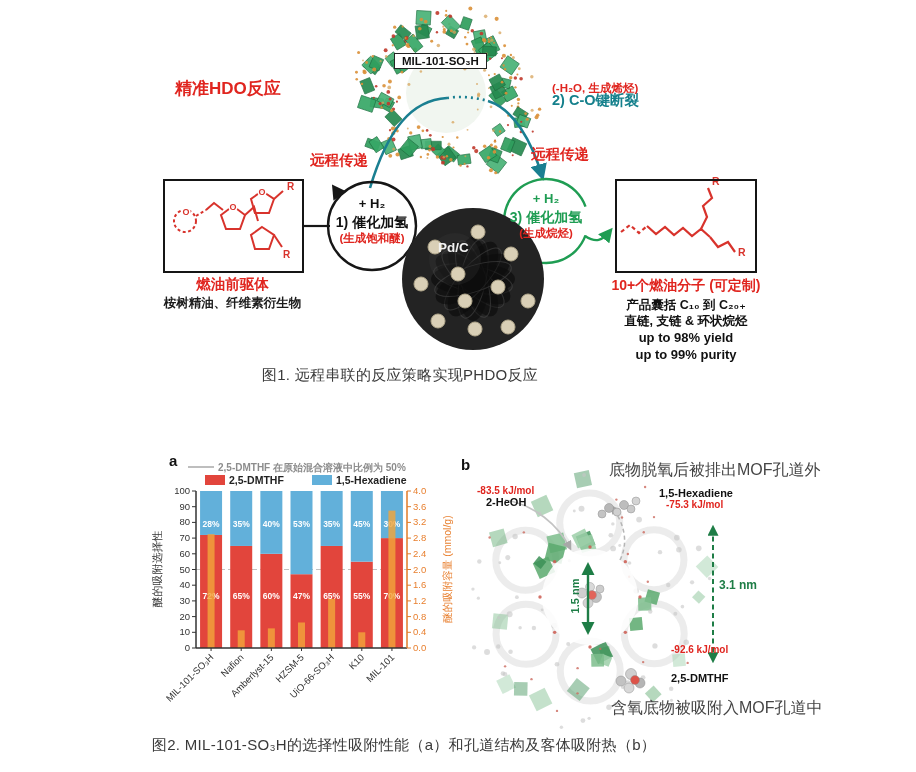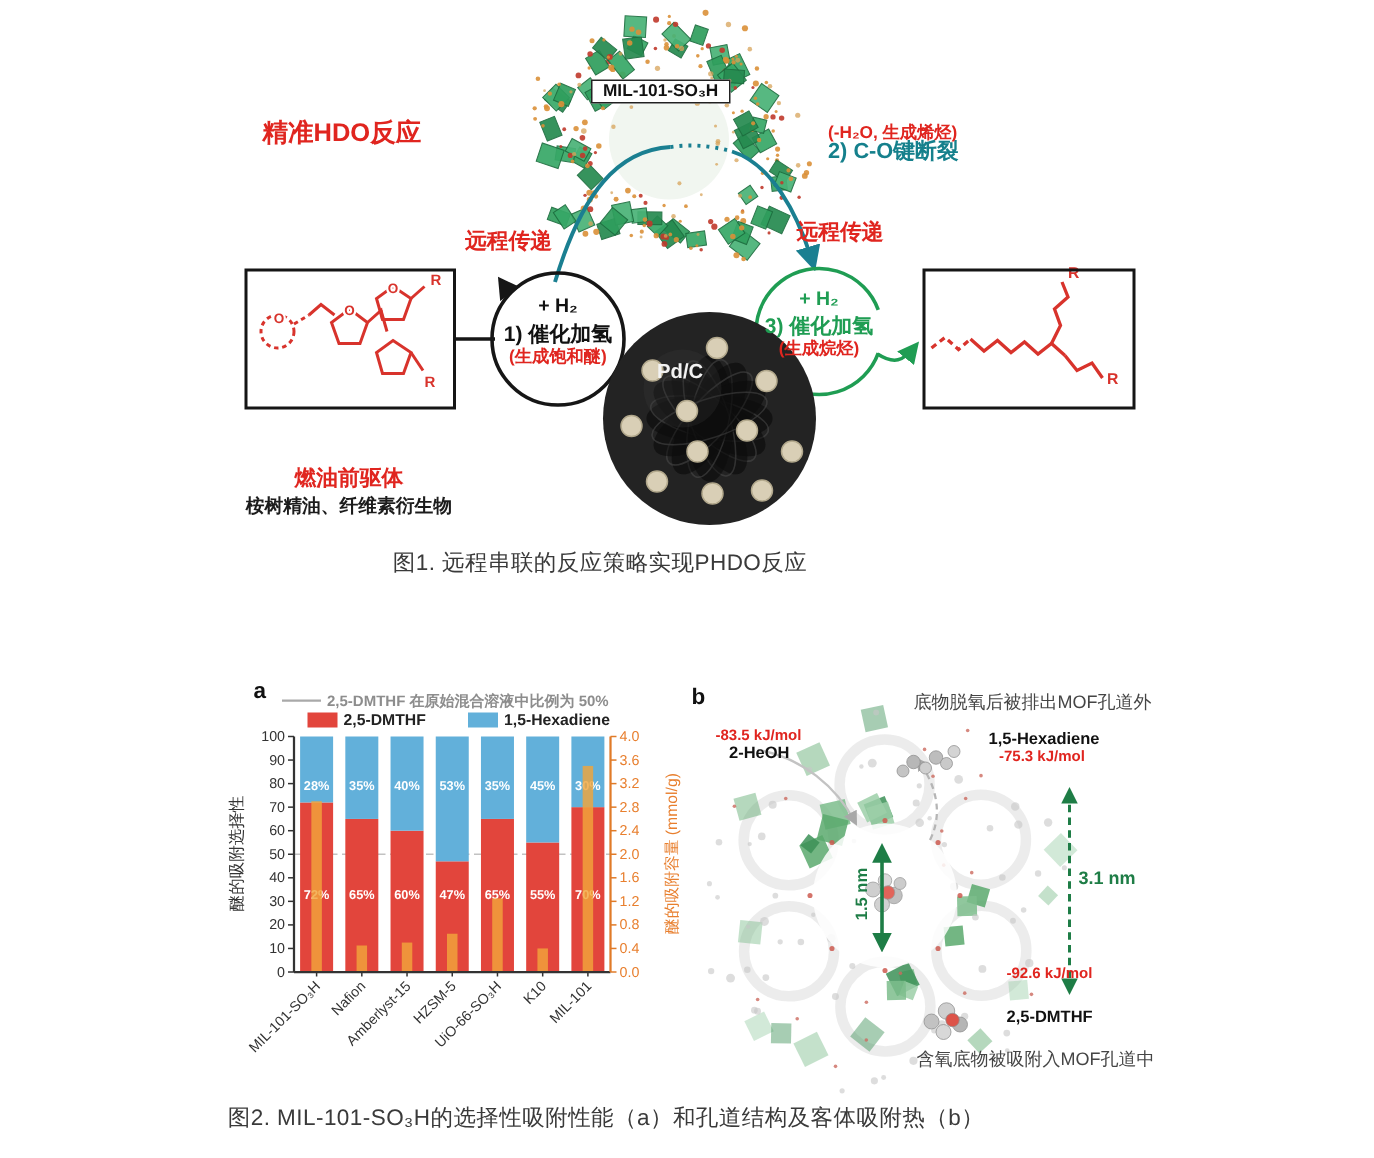--- a/index.html
+++ b/index.html
@@ -7,21 +7,21 @@
         font-family:"Liberation Sans","DejaVu Sans",sans-serif;}
   .abs{position:absolute;}
   .ctr{text-align:center;}
   .red{color:#e0251f;}
   .teal{color:#15808c;margin-top:30px;}
   .green{color:#1f9d53;}
   .dgreen{color:#1e7d46;}
   .b{font-weight:700;}
   svg{position:absolute;left:0;top:0;}
   .cap{color:#3a3a3a;font-size:15px;letter-spacing:.3px;}
-  .note{color:#454545;font-size:12px;}
+  .note{color:#454545;font-size:16px;}
 </style>
 </head>
 <body>
 
 <div id="page">
 
   <svg id="fig1-svg" width="916" height="430" viewBox="0 0 916 430">
     <defs>
       <marker id="mTeal" viewBox="0 0 10 10" refX="7" refY="5" markerWidth="6.5" markerHeight="6.5" orient="auto-start-reverse">
         <path d="M0 0L10 5L0 10z" fill="#1a7f91"></path>
@@ -368,38 +368,45 @@
   <div class="abs" style="left:615px;top:179px;width:138px;height:90px;border:2px solid #151515;"></div>
 
   <div class="abs red b" style="left:175px;top:77px;font-size:17px;">精准HDO反应</div>
   <div class="abs b" style="left:394px;top:53px;border:1.5px solid #222;background:#fff;padding:1px 7px;font-size:11.5px;color:#111;">MIL-101-SO₃H</div>
   <div class="abs teal b" style="left:552px;top:61px;font-size:14.5px;">2) C-O键断裂</div>
   <div class="abs red b" style="left:552px;top:81px;font-size:11.5px;">(-H₂O, 生成烯烃)</div>
   <div class="abs red b" style="left:310px;top:151px;font-size:14.5px;">远程传递</div>
   <div class="abs red b" style="left:531px;top:145px;font-size:14.5px;">远程传递</div>
 
   <div class="abs ctr" style="left:140px;top:275px;width:185px;">
-    <div class="red b" style="font-size:14.5px;margin-top:34px;">燃油前驱体</div>
+    <div class="red b" style="font-size:14.5px;">燃油前驱体</div>
     <div class="b" style="font-size:12.5px;color:#1c1c1c;margin-top:1px;">桉树精油、纤维素衍生物</div>
   </div>
 
   <div class="abs ctr" style="left:312px;top:196px;width:120px;line-height:1.3;">
     <div class="b" style="font-size:13px;color:#111;">+ H₂</div>
     <div class="b" style="font-size:14px;color:#111;">1) 催化加氢</div>
     <div class="red b" style="font-size:11.5px;">(生成饱和醚)</div>
   </div>
 
   <div class="abs b" style="left:438px;top:240px;font-size:13.5px;color:#f2f2f2;">Pd/C</div>
 
   <div class="abs ctr" style="left:486px;top:191px;width:120px;line-height:1.3;">
     <div class="green b" style="font-size:13px;">+ H₂</div>
     <div class="green b" style="font-size:14px;">3) 催化加氢</div>
     <div class="red b" style="font-size:11.5px;">(生成烷烃)</div>
   </div>
 
+  <div class="abs ctr" style="left:599px;top:277px;width:174px;line-height:1.28;">
+    <div class="red b" style="font-size:14px;">10+个燃油分子 (可定制)</div>
+    <div class="b" style="font-size:12.5px;color:#111;margin-top:2px;">产品囊括 C₁₀ 到 C₂₀₊</div>
+    <div class="b" style="font-size:12.5px;color:#111;">直链, 支链 &amp; 环状烷烃</div>
+    <div class="b" style="font-size:13px;color:#111;margin-top:1px;">up to 98% yield</div>
+    <div class="b" style="font-size:13px;color:#111;">up to 99% purity</div>
+  </div>
 
   <div class="abs ctr cap" style="left:0;top:366px;width:800px;">图1. 远程串联的反应策略实现PHDO反应</div>
 
   <svg id="chart-svg" style="left:150px;top:448px;" width="310" height="282" viewBox="0 0 310 282">
       <line x1="38" y1="19" x2="64" y2="19" stroke="#a9a9a9" stroke-width="1.5"></line>
       <text x="68" y="22.5" font-size="10" fill="#8d8d8d" font-family="Liberation Sans, DejaVu Sans, sans-serif" font-weight="700">2,5-DMTHF 在原始混合溶液中比例为 50%</text>
       <rect x="55" y="27" width="20" height="10" fill="#e2453c"></rect>
       <text x="79" y="35.5" font-size="10.5" fill="#222" font-family="Liberation Sans, DejaVu Sans, sans-serif" font-weight="700">2,5-DMTHF</text>
       <rect x="162" y="27" width="20" height="10" fill="#62b0da"></rect>
       <text x="186" y="35.5" font-size="10.5" fill="#222" font-family="Liberation Sans, DejaVu Sans, sans-serif" font-weight="700">1,5-Hexadiene</text>

